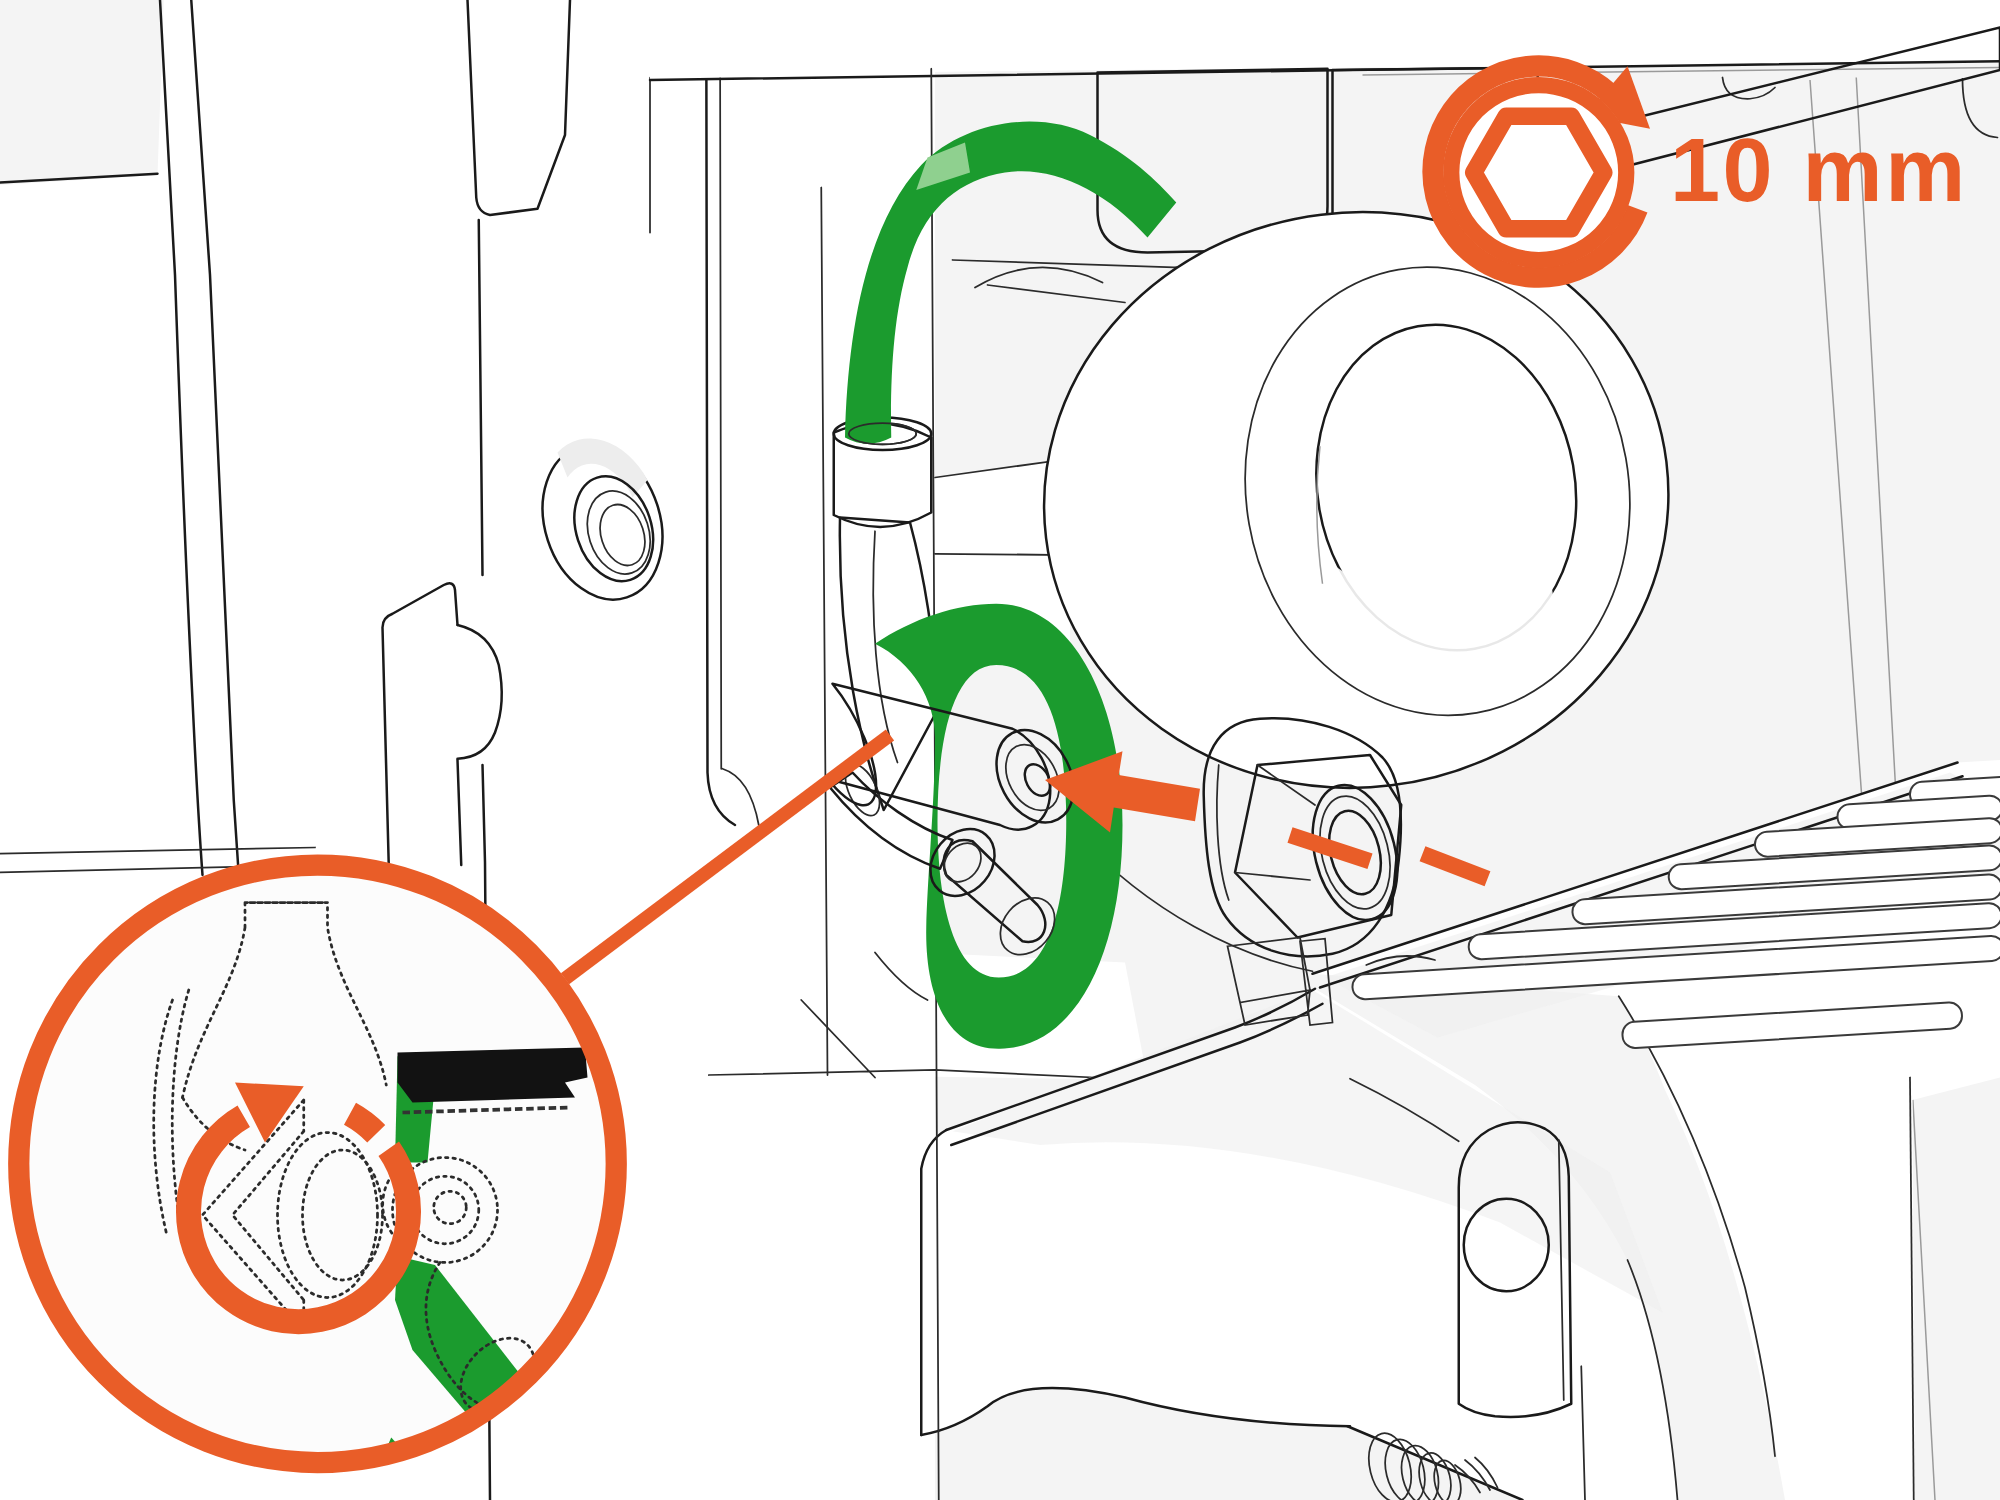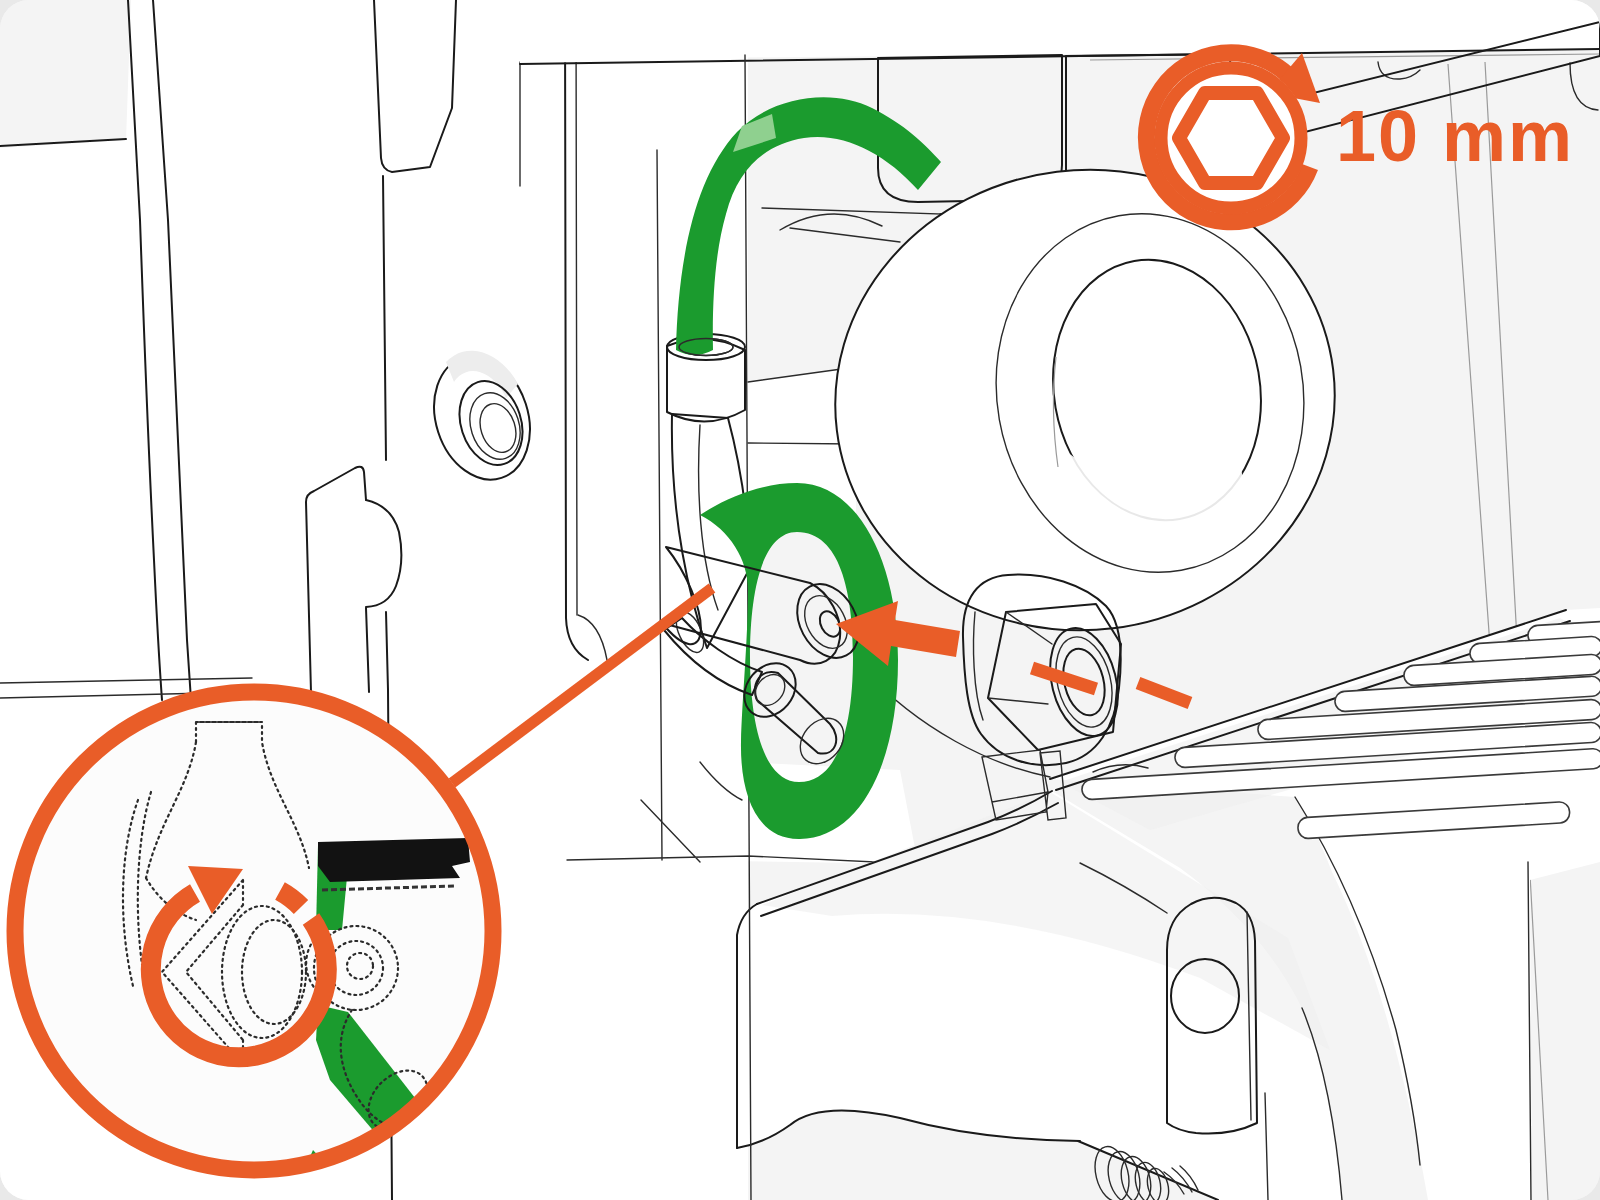--- a/index.html
+++ b/index.html
@@ -1,18 +1,18 @@
 <!DOCTYPE html>
 <html style="--accent-orange: #E95D28; --cable-green: #1B9B2E; --cable-green-highlight: #8FD08F; --background: #F4F4F4; --line: #1A1A1A;"><head>
 <meta charset="utf-8">
 <style>
   html,body{margin:0;padding:0;background:#e9e9e9;}
   .stage{position:relative;width:1600px;height:1200px;overflow:hidden;
          background:var(--background,#f4f4f4);
-         font-family:"Liberation Sans",sans-serif;border-radius:29px;}
+         font-family:"Liberation Sans",sans-serif;}
   svg{display:block}
   .paper{fill:#ffffff;}
   .ink{stroke:var(--line,#1a1a1a);stroke-width:2;fill:none;stroke-linecap:round;stroke-linejoin:round;}
   .ink-thin{stroke:#2b2b2b;stroke-width:1.4;fill:none;stroke-linecap:round;}
   .faint{stroke:#9a9a9a;stroke-width:1.2;fill:none;}
   .shade{fill:#ededed;}
   .softshade{fill:#efefef;opacity:.6;}
   .green{fill:var(--cable-green,#1b9b2e);}
   .green-hi{fill:var(--cable-green-highlight,#8fd08f);}
   .orange-f{fill:var(--accent-orange,#e95d28);}

